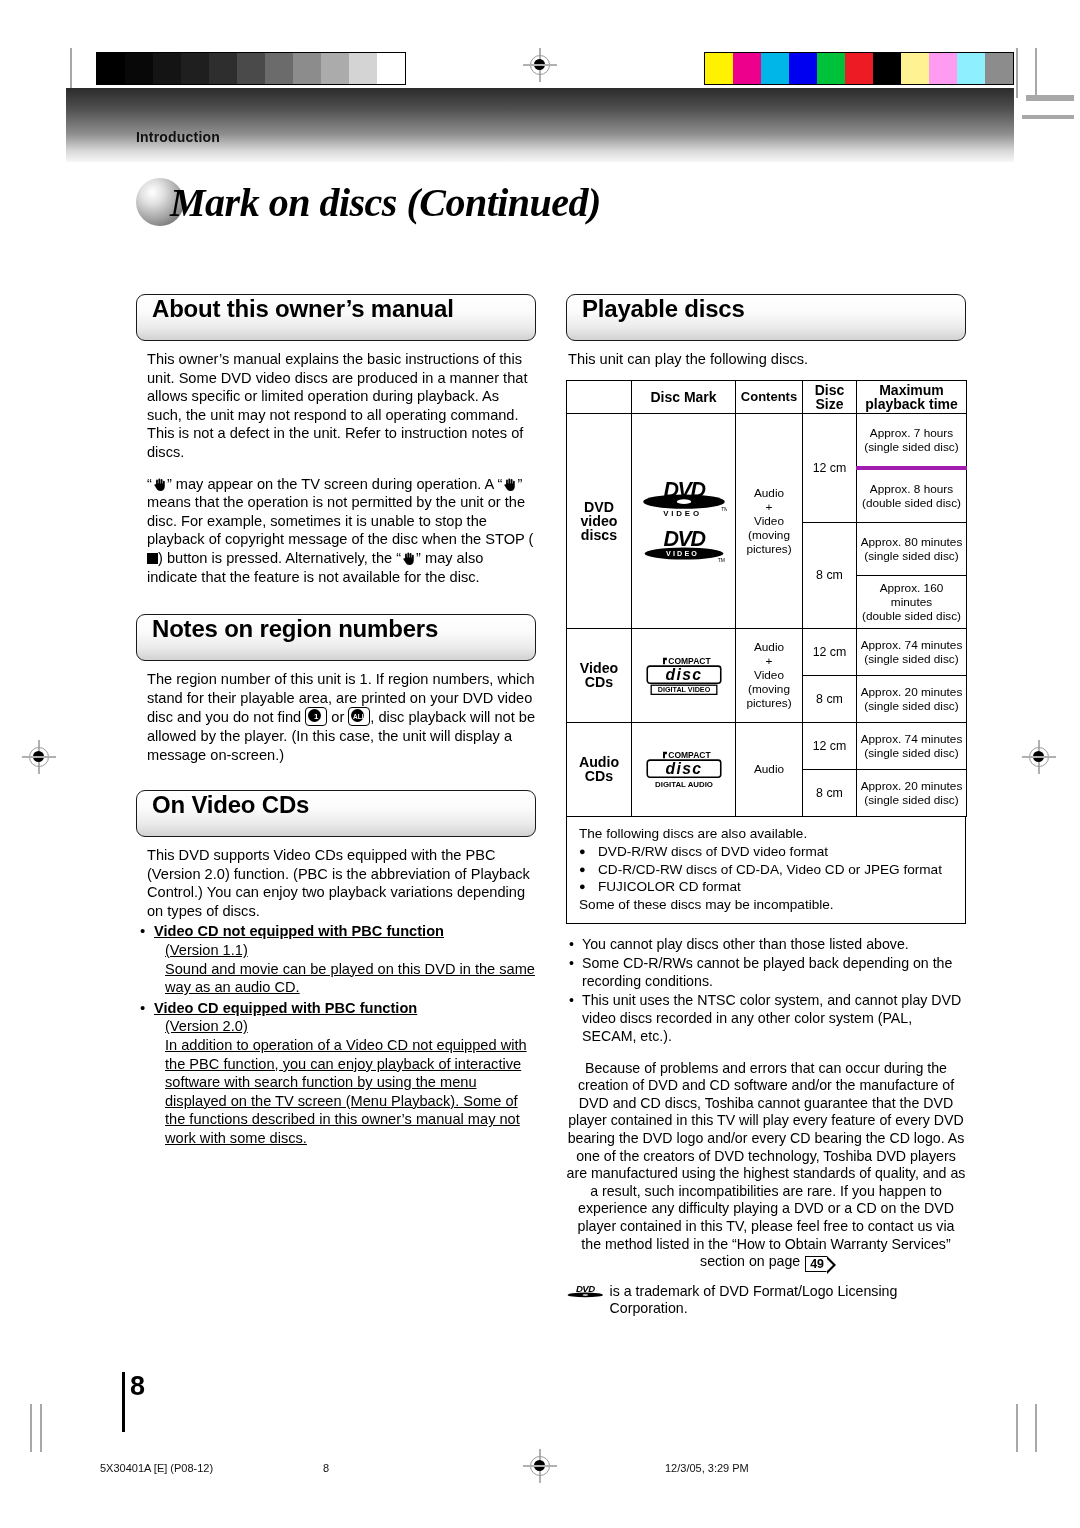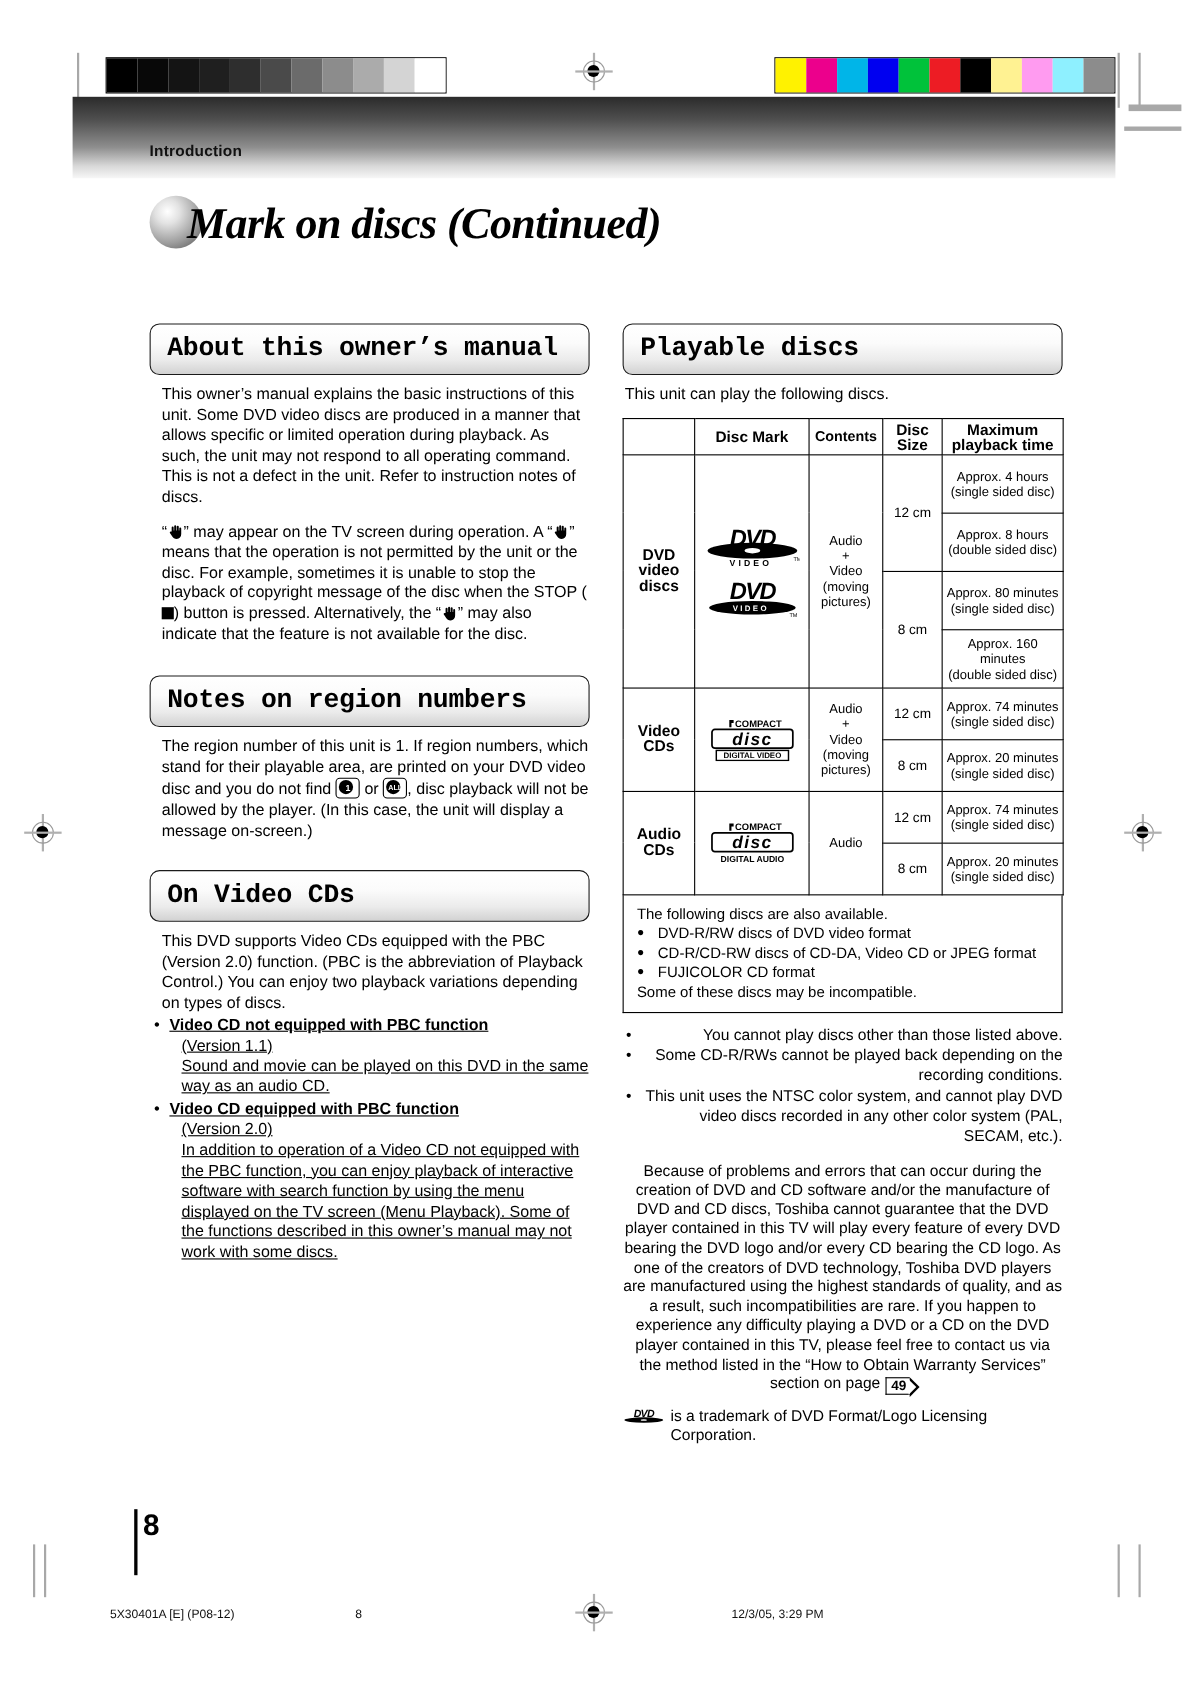--- a/index.html
+++ b/index.html
@@ -33,21 +33,21 @@
     background:radial-gradient(circle at 34% 30%,#ffffff 0%,#e2e2e2 24%,#9d9d9d 62%,#6d6d6d 85%,#8f8f8f 100%);
     margin-right:-14px;}
   .title-text{font-family:"Liberation Serif",serif;font-style:italic;font-weight:bold;font-size:40px;letter-spacing:-0.5px;}
 
   
   .col-left{position:absolute;left:136px;top:294px;width:400px;}
   .col-right{position:absolute;left:566px;top:294px;width:400px;}
 
   .sec-head{position:relative;height:45px;border:1.6px solid #1a1a1a;border-radius:9px;
     background:linear-gradient(to bottom,#ffffff 0%,#fbfbfb 38%,#ebebeb 72%,#d2d2d2 100%);
-    display:flex;align-items:center;box-shadow:0 1px 0 #fff inset;font-family:Liberation Mono, monospace;}
+    display:flex;align-items:flex-start;box-shadow:0 1px 0 #fff inset;}
   .sec-head span{font-size:24px;font-weight:bold;padding-left:15px;letter-spacing:-0.2px;}
 
   p.body{font-size:14.6px;line-height:18.6px;margin:9px 0 0 11px;}
   p.body.tight{margin-top:0;}
   .gap{height:13px;}
 
   .hand{display:inline-block;width:15px;height:15px;vertical-align:-3px;position:relative;}
   .hand svg{display:block;}
   .stopsq{display:inline-block;width:11px;height:11px;background:#000;vertical-align:-1px;}
 
@@ -83,21 +83,21 @@
   .cdlogo svg{display:block;width:100%;}
 
   
   .avail{border:1.6px solid #000;border-top:none;padding:8px 10px 9px 12px;font-size:13.6px;line-height:17.6px;width:400px;box-sizing:border-box;}
   .avail .lead{margin:0;}
   .avail ul{margin:1px 0 0 0;padding:0;list-style:none;}
   .avail ul li{position:relative;padding-left:19px;}
   .avail ul li::before{content:"●";position:absolute;left:0;top:0;font-size:11px;line-height:17.6px;}
   .avail .tail{margin:0;}
 
-  ul.dotlist{margin:11px 0 0 0;padding:0;list-style:none;text-align:right;}
+  ul.dotlist{margin:11px 0 0 0;padding:0;list-style:none;}
   ul.dotlist li{font-size:14.2px;line-height:18px;position:relative;padding-left:16px;margin-top:1px;}
   ul.dotlist li::before{content:"•";position:absolute;left:3px;top:0;}
 
   p.longpara{font-size:14.2px;line-height:17.6px;margin:15px 0 0 0;text-align:center;}
 
   .pagebadge{display:inline-block;position:relative;border:1.4px solid #000;border-right:none;padding:0 3px 0 4px;
     font-size:12.4px;font-weight:bold;line-height:14px;vertical-align:-2px;margin:0 1px;}
   .pagebadge::after{content:"";position:absolute;right:-9px;top:-1.4px;width:0;height:0;
     border-top:9px solid transparent;border-bottom:9px solid transparent;border-left:9px solid #000;}
   .pagebadge::before{content:"";position:absolute;right:-6.5px;top:0.6px;width:0;height:0;z-index:1;
@@ -284,26 +284,26 @@
         </td>
         <td class="thick cell-small" rowspan="4">
           <span>Audio</span><br>
           <span>+</span><br>
           <span>Video</span><br>
           <span>(moving</span><br>
           <span>pictures)</span>
         </td>
         <td class="thick" rowspan="2">12 cm</td>
         <td class="thick cell-small" style="height:48px">
-          <span>Approx. 4 hours</span><br>
+          <span>Approx. 7 hours</span><br>
           <span>(single sided disc)</span>
         </td>
       </tr>
       <tr class="thin-row">
-        <td class="thick cell-small" style="height:48px;border-top:1px solid #a21caf">
+        <td class="thick cell-small" style="height:48px;border-top:4px solid #a21caf">
           <span>Approx. 8 hours</span><br>
           <span>(double sided disc)</span>
         </td>
       </tr>
       <tr>
         <td class="thick" rowspan="2">8 cm</td>
         <td class="thick cell-small" style="height:48px">
           <span>Approx. 80 minutes</span><br>
           <span>(single sided disc)</span>
         </td>

